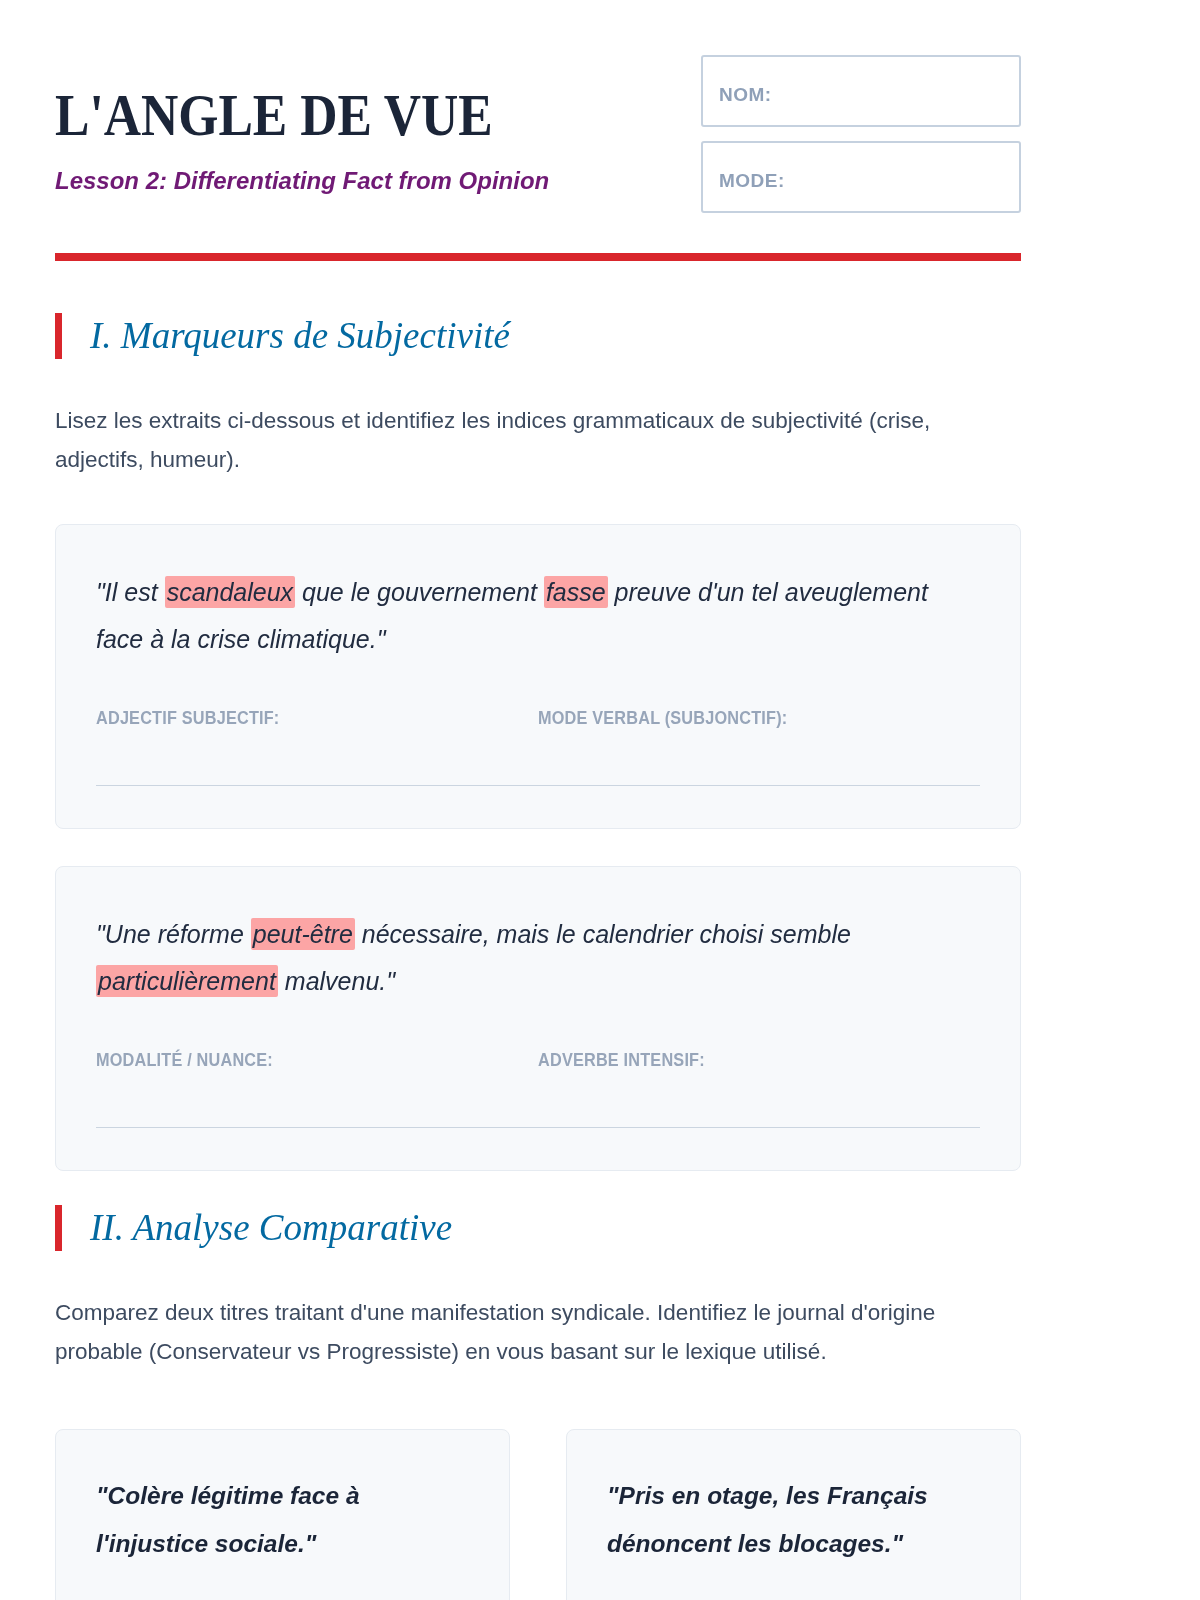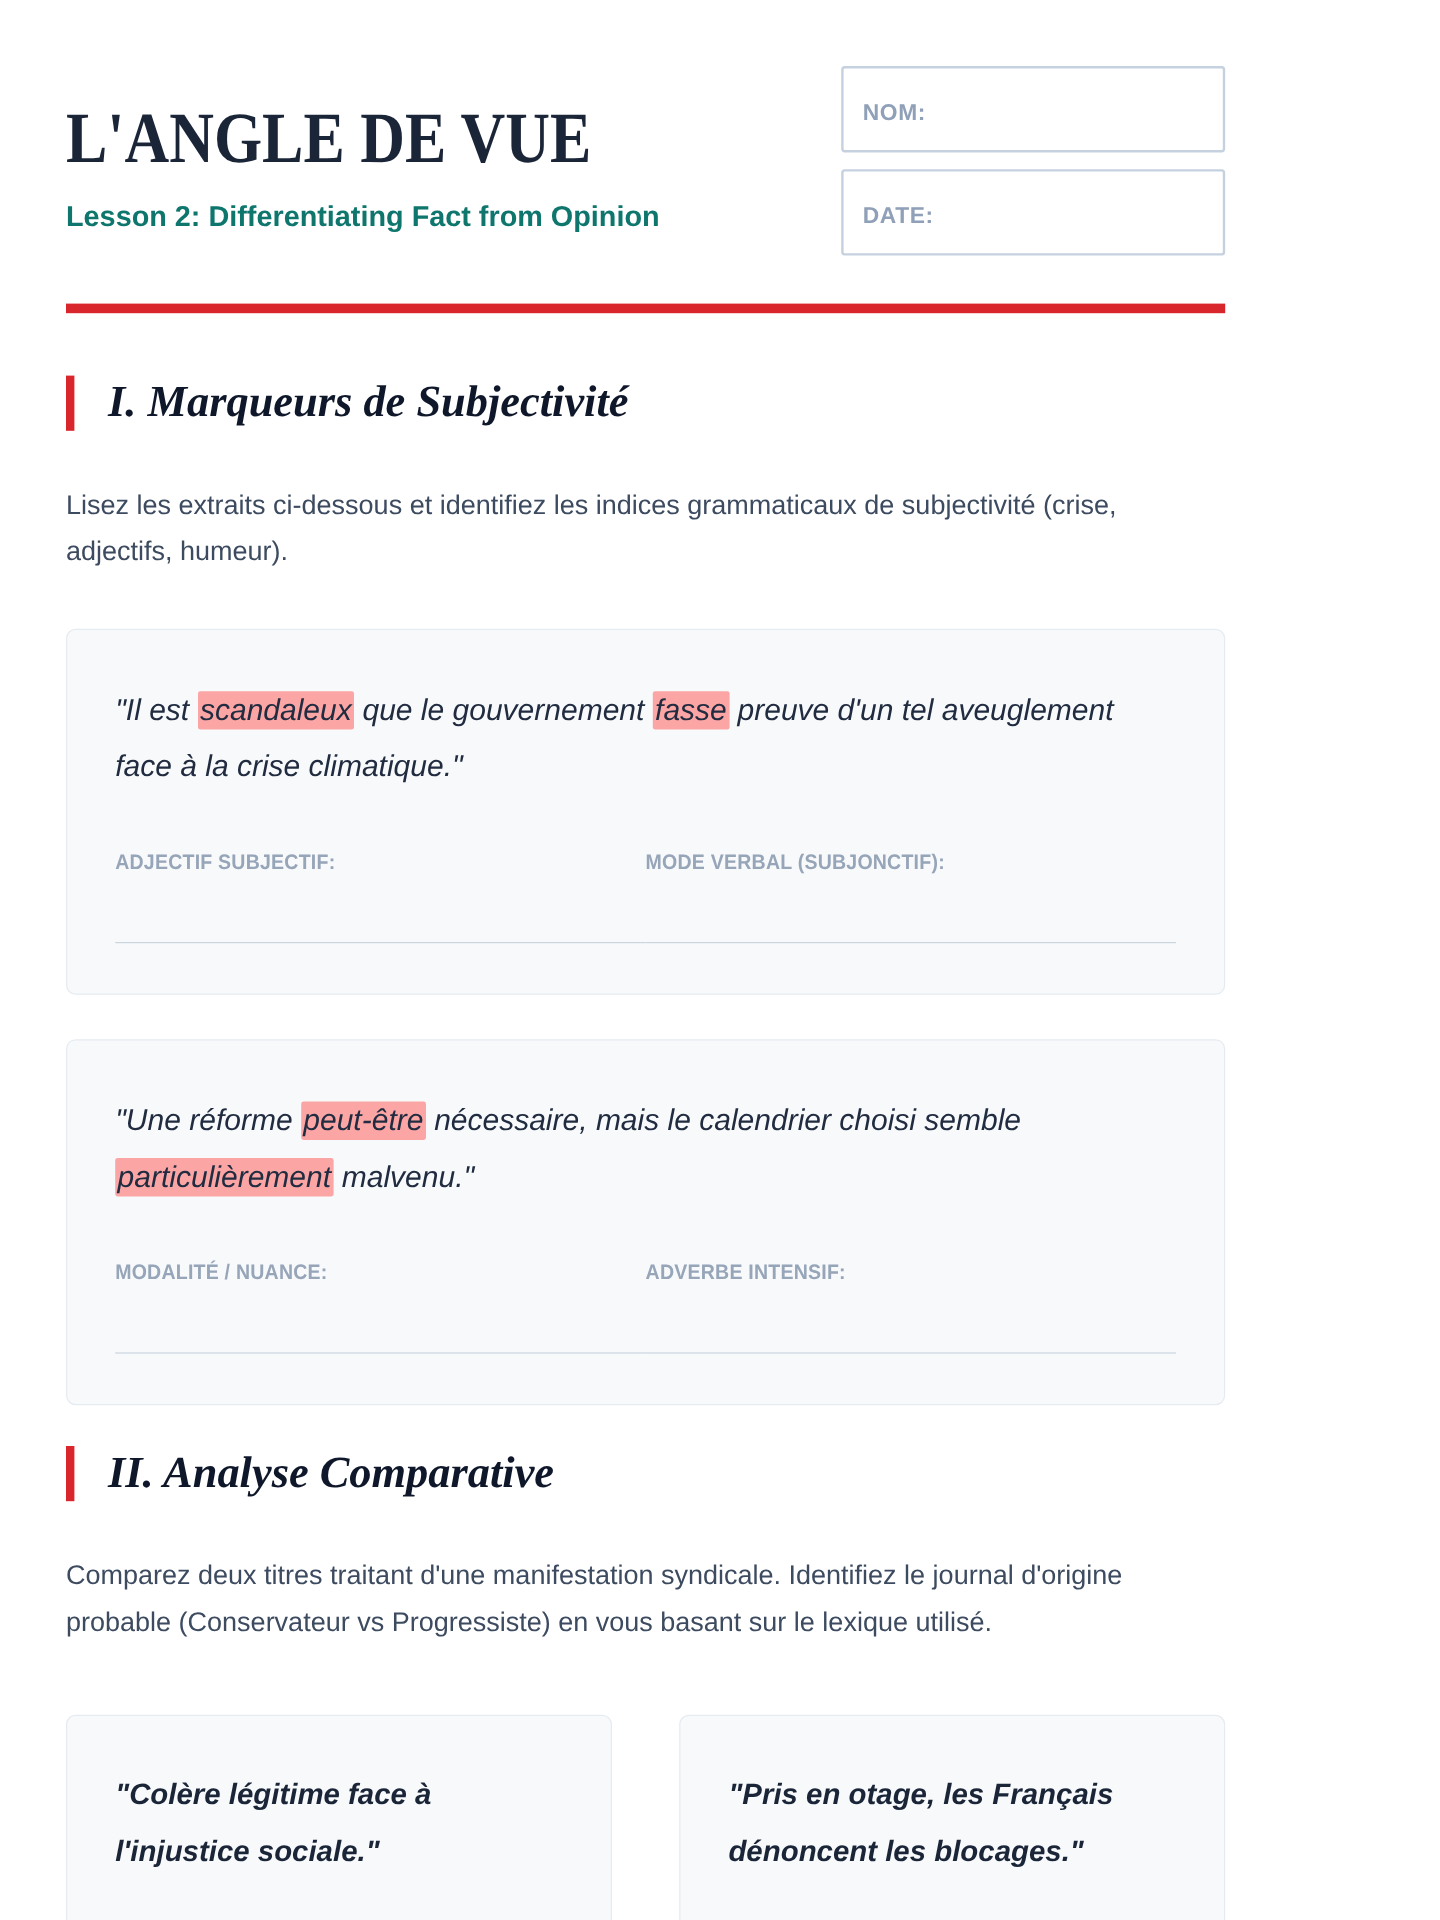--- a/index.html
+++ b/index.html
@@ -14,44 +14,44 @@
   .header { display:flex; justify-content:space-between; align-items:flex-start; }
   .header-left { padding-top:30px; }
   .masthead {
     font-family:"Liberation Serif", serif;
     font-weight:bold; font-size:60px; line-height:1;
     color:#1b2538; letter-spacing:0px;
     display:inline-block; transform:scaleX(0.86); transform-origin:left center;
     white-space:nowrap;
   }
   .subtitle {
-    margin-top:22px; font-size:24px; font-weight:600;
-    color:#0f766e;
+    margin-top:22px; font-size:24px; font-style:italic; font-weight:600;
+    color:#701a75;
   }
   .header-right { display:flex; flex-direction:column; gap:14px; width:320px; }
   .id-box {
     height:72px; border:2px solid #c5d1df; border-radius:3px;
     background:#ffffff; display:flex; align-items:center; padding:8px 16px 0 16px;
   }
   .id-box-label {
     font-size:19px; font-weight:bold; color:#8fa0b8; letter-spacing:0.5px;
   }
 
   
   .rule { margin-top:40px; height:8px; background:#d9262c; }
 
   
   .section-heading { display:flex; align-items:stretch; }
   .sh-1 { margin-top:50px; }
   .sh-2 { margin-top:32px; }
   .accent-bar { width:7px; background:#d9262c; margin:2px 0; }
   .section-heading h2 {
     font-family:"Liberation Serif", serif;
-    font-style:italic; font-weight:bold; font-size:37px; line-height:1.35;
-    color:#0f172a; padding-left:28px;
+    font-style:italic; font-weight:normal; font-size:37px; line-height:1.35;
+    color:#0369a1; padding-left:28px;
   }
 
   
   .intro {
     margin-top:40px; font-size:22.5px; line-height:1.75; color:#3d4b60;
     max-width:1030px;
   }
 
   
   .card {
@@ -97,21 +97,21 @@
   <div class="header">
     <div class="header-left">
       <div class="masthead">L'ANGLE DE VUE</div>
       <div class="subtitle">Lesson 2: Differentiating Fact from Opinion</div>
     </div>
     <div class="header-right">
       <div class="id-box">
         <span class="id-box-label">NOM:</span>
       </div>
       <div class="id-box">
-        <span class="id-box-label">DATE:</span>
+        <span class="id-box-label">MODE:</span>
       </div>
     </div>
   </div>
 
   <div class="rule"></div>
 
   <div class="section-heading sh-1">
     <div class="accent-bar"></div>
     <h2>I. Marqueurs de Subjectivité</h2>
   </div>

